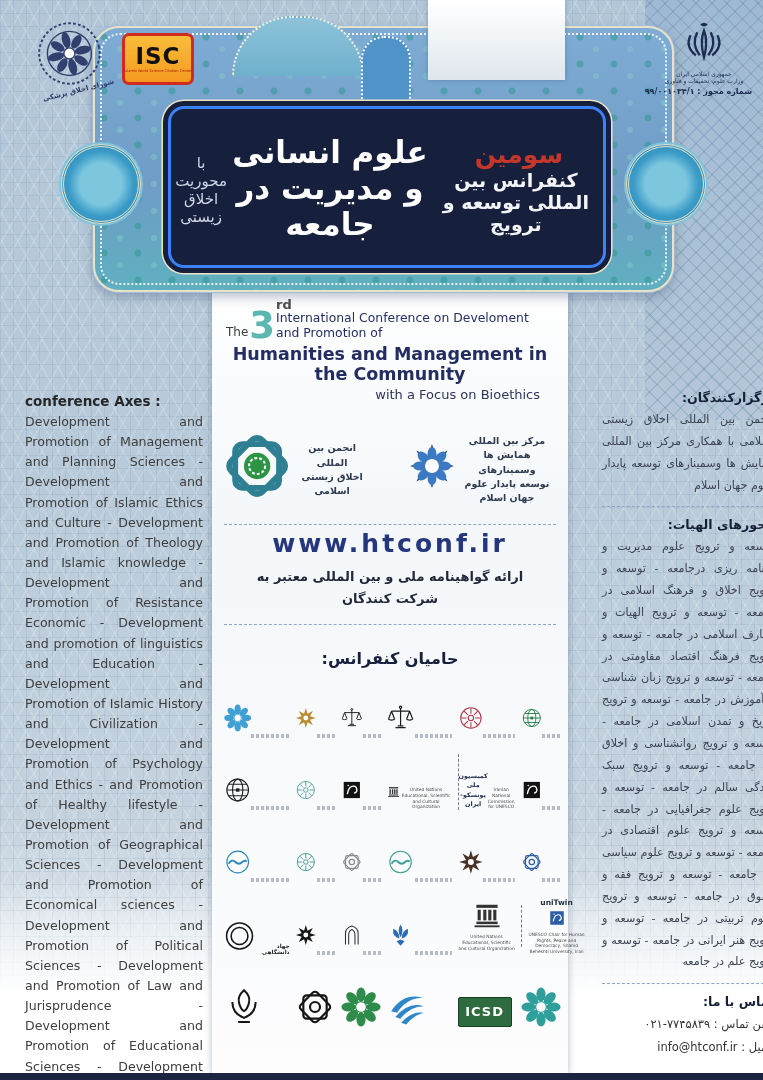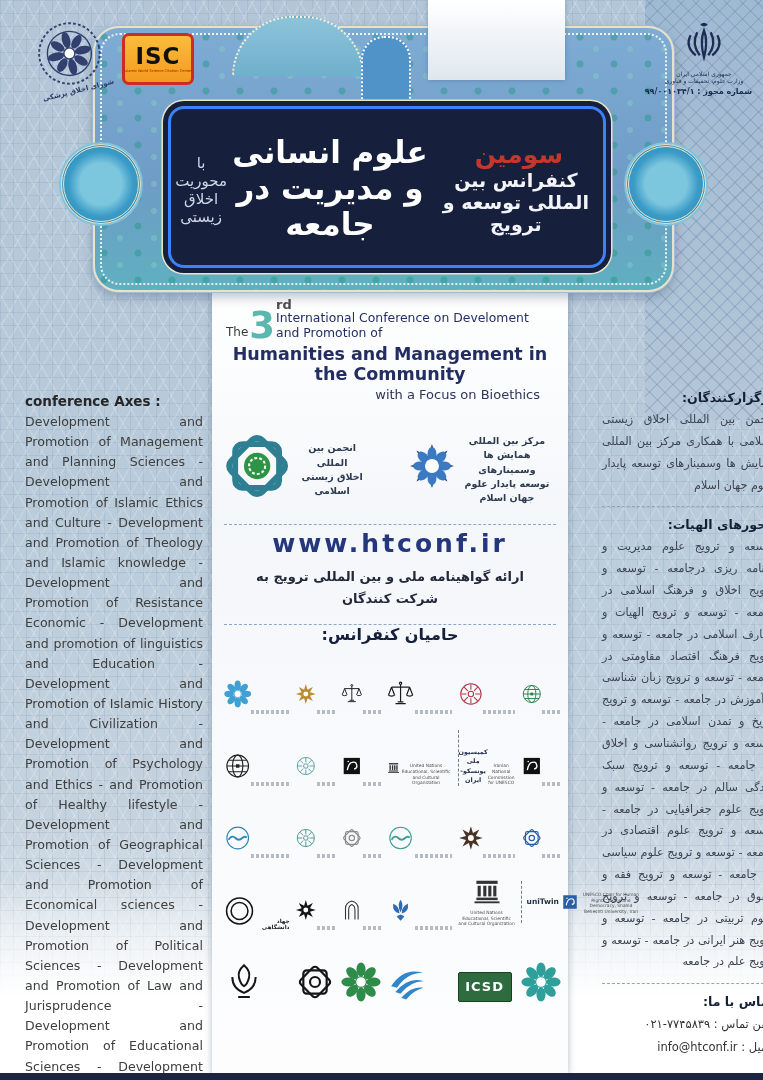--- a/index.html
+++ b/index.html
@@ -88,21 +88,21 @@
 
   
   .orgs{display:flex;justify-content:center;gap:36px;margin-top:20px;}
   .org{display:flex;flex-direction:row;align-items:center;width:150px;}
   .org .oc{font-size:9.5px;font-weight:bold;color:#2e3a50;text-align:center;direction:rtl;line-height:1.5;margin-top:8px;}
 
   .dash{border-top:1.6px dashed #8fa6c4;margin:14px 12px 0 12px;}
   .city{font-size:26px;font-weight:bold;color:#b5271d;text-align:center;margin-top:12px;direction:rtl;}
   .site{font-size:25px;font-weight:bold;color:#24367c;text-align:center;letter-spacing:3px;margin-top:4px;}
   .cert{font-size:13px;font-weight:bold;color:#23283a;text-align:center;direction:rtl;line-height:1.7;margin-top:8px;}
-  .sp-title{font-size:16px;font-weight:bold;color:#16203c;text-align:center;direction:rtl;margin-top:0;}
+  .sp-title{font-size:16px;font-weight:bold;color:#16203c;text-align:center;direction:rtl;margin-top:24px;}
 
   
   .grid{display:grid;grid-template-columns:repeat(6,1fr);gap:16px 6px;padding:14px 12px 0 12px;}
   .cell{display:flex;flex-direction:row;align-items:flex-end;justify-content:flex-start;min-height:56px;}
   .cell svg{display:block;}
   .scr{width:85%;height:4px;margin-top:4px;opacity:.55;
     background:repeating-linear-gradient(90deg,#7e8796 0 3px,transparent 3px 5px);}
   .cap{font-size:4.4px;color:#4c4c4c;text-align:center;line-height:1.3;margin-top:3px;}
   .cap-fa{font-size:6.4px;color:#23304e;font-weight:bold;direction:rtl;text-align:center;line-height:1.5;}
   .icsd-box{width:52px;height:28px;background:#2e6b3f;border:1.5px solid #16421f;color:#fff;
@@ -346,21 +346,21 @@
         <div class="oc">
           <div>مرکز بین المللی همایش ها وسمینارهای</div>
           <div>توسعه پایدار علوم جهان اسلام</div>
         </div>
       </div>
     </div>
 
     <div class="dash"></div>
     <div class="site">www.htconf.ir</div>
     <div class="cert">
-      <div>ارائه گواهینامه ملی و بین المللی ترویج به</div>
+      <div>ارائه گواهینامه ملی و بین المللی معتبر به</div>
       <div>شرکت کنندگان</div>
     </div>
     <div class="dash"></div>
     <div class="sp-title">حامیان کنفرانس:</div>
     <div class="grid" id="sponsor-grid">
         <div class="cell">
           <svg width="40" height="40" style="color:#3fa0d4">
             <use href="#sym-flower8"></use>
           </svg>
           <div class="scr"></div>
@@ -490,21 +490,21 @@
           <div class="scr"></div>
         </div>
         <div class="cell chair">
           <div style="display:flex;flex-direction:column;align-items:center">
             <svg width="30" height="30" style="color:#333">
               <use href="#sym-temple"></use>
             </svg>
             <div class="cap" style="width:58px">United Nations Educational, Scientific and Cultural Organization</div>
           </div>
           <div class="vdash"></div>
-          <div style="display:flex;align-items:center;gap:2px">
+          <div style="display:flex;flex-direction:column;align-items:center;gap:2px">
             <span class="unitwin">uniTwin</span>
             <svg width="18" height="18" style="color:#2b5ea7">
               <use href="#sym-sqcal"></use>
             </svg>
             <div class="cap" style="width:60px">UNESCO Chair for Human Rights, Peace and Democracy, Shahid Beheshti University, Iran</div>
           </div>
         </div>
         <div class="cell">
           <svg width="40" height="40" style="color:#151515">
             <use href="#sym-tulip"></use>

